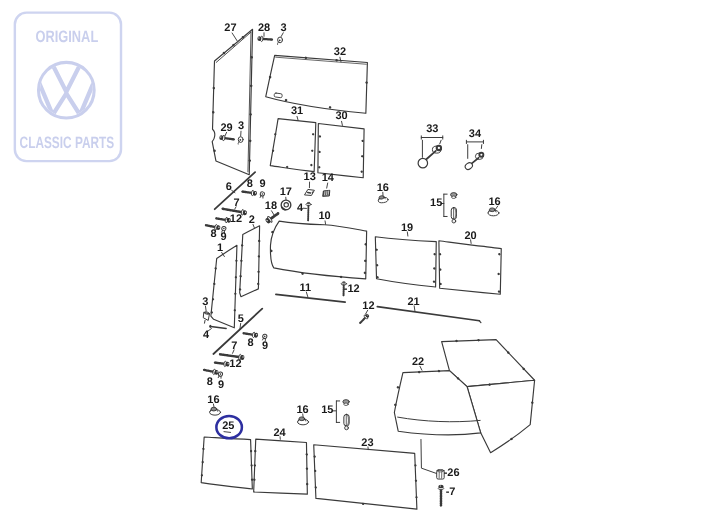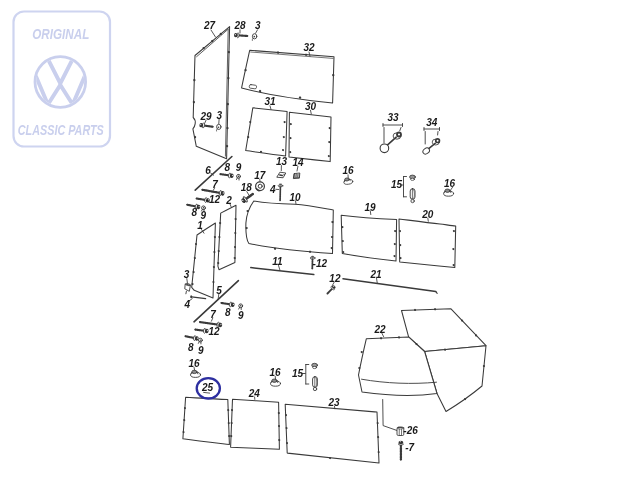--- a/index.html
+++ b/index.html
@@ -1,17 +1,17 @@
 <!DOCTYPE html>
 <html><head>
 <meta charset="utf-8">
 <style>
   html,body{margin:0;padding:0;background:#fff;}
   #stage{position:relative;width:640px;height:480px;background:#fff;overflow:hidden;
-         font-family:"Liberation Sans",sans-serif;font-style:italic;}
+         font-family:"Liberation Sans",sans-serif;}
   svg{position:absolute;left:0;top:0;}
   .lbl{font-family:"Liberation Sans","DejaVu Sans",sans-serif;font-weight:bold;
        font-size:10px;fill:#1a1a1a;}
   .wmtext{font-family:"Liberation Sans","DejaVu Sans",sans-serif;font-weight:bold;}
 </style>
 </head>
 <body>
 
 <div id="stage">
 <svg width="640" height="480" viewBox="0 0 640 480">

